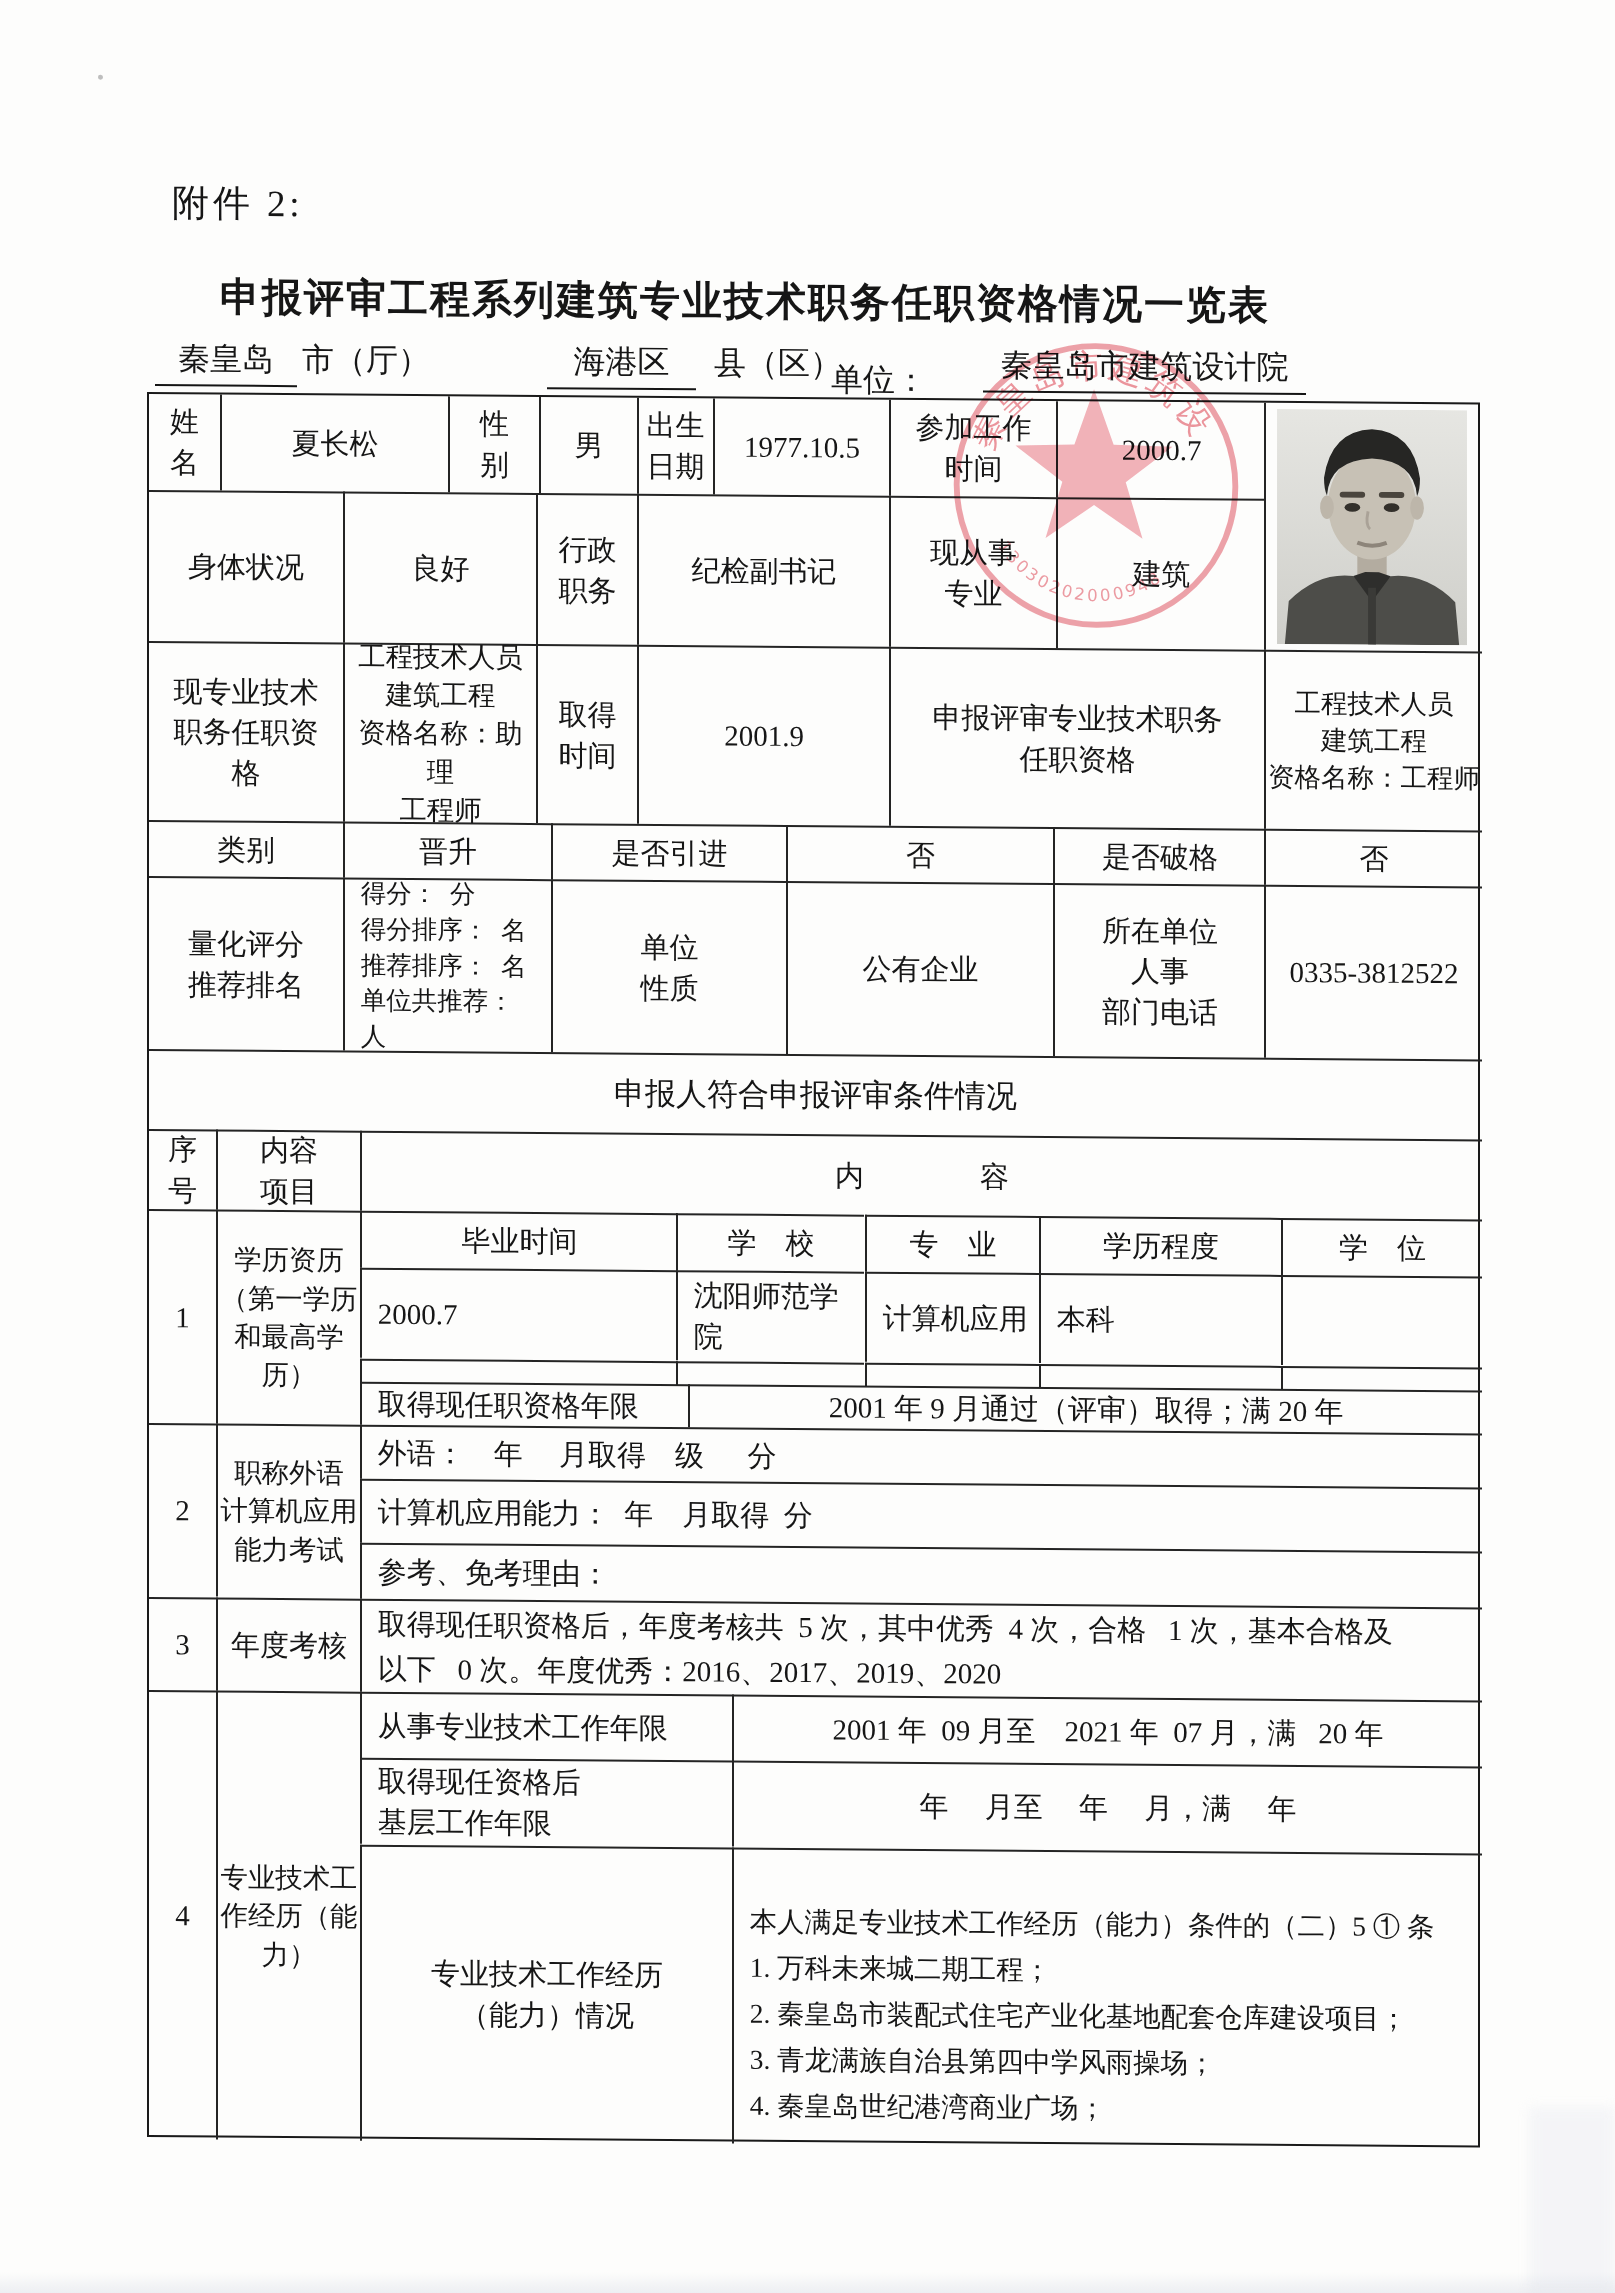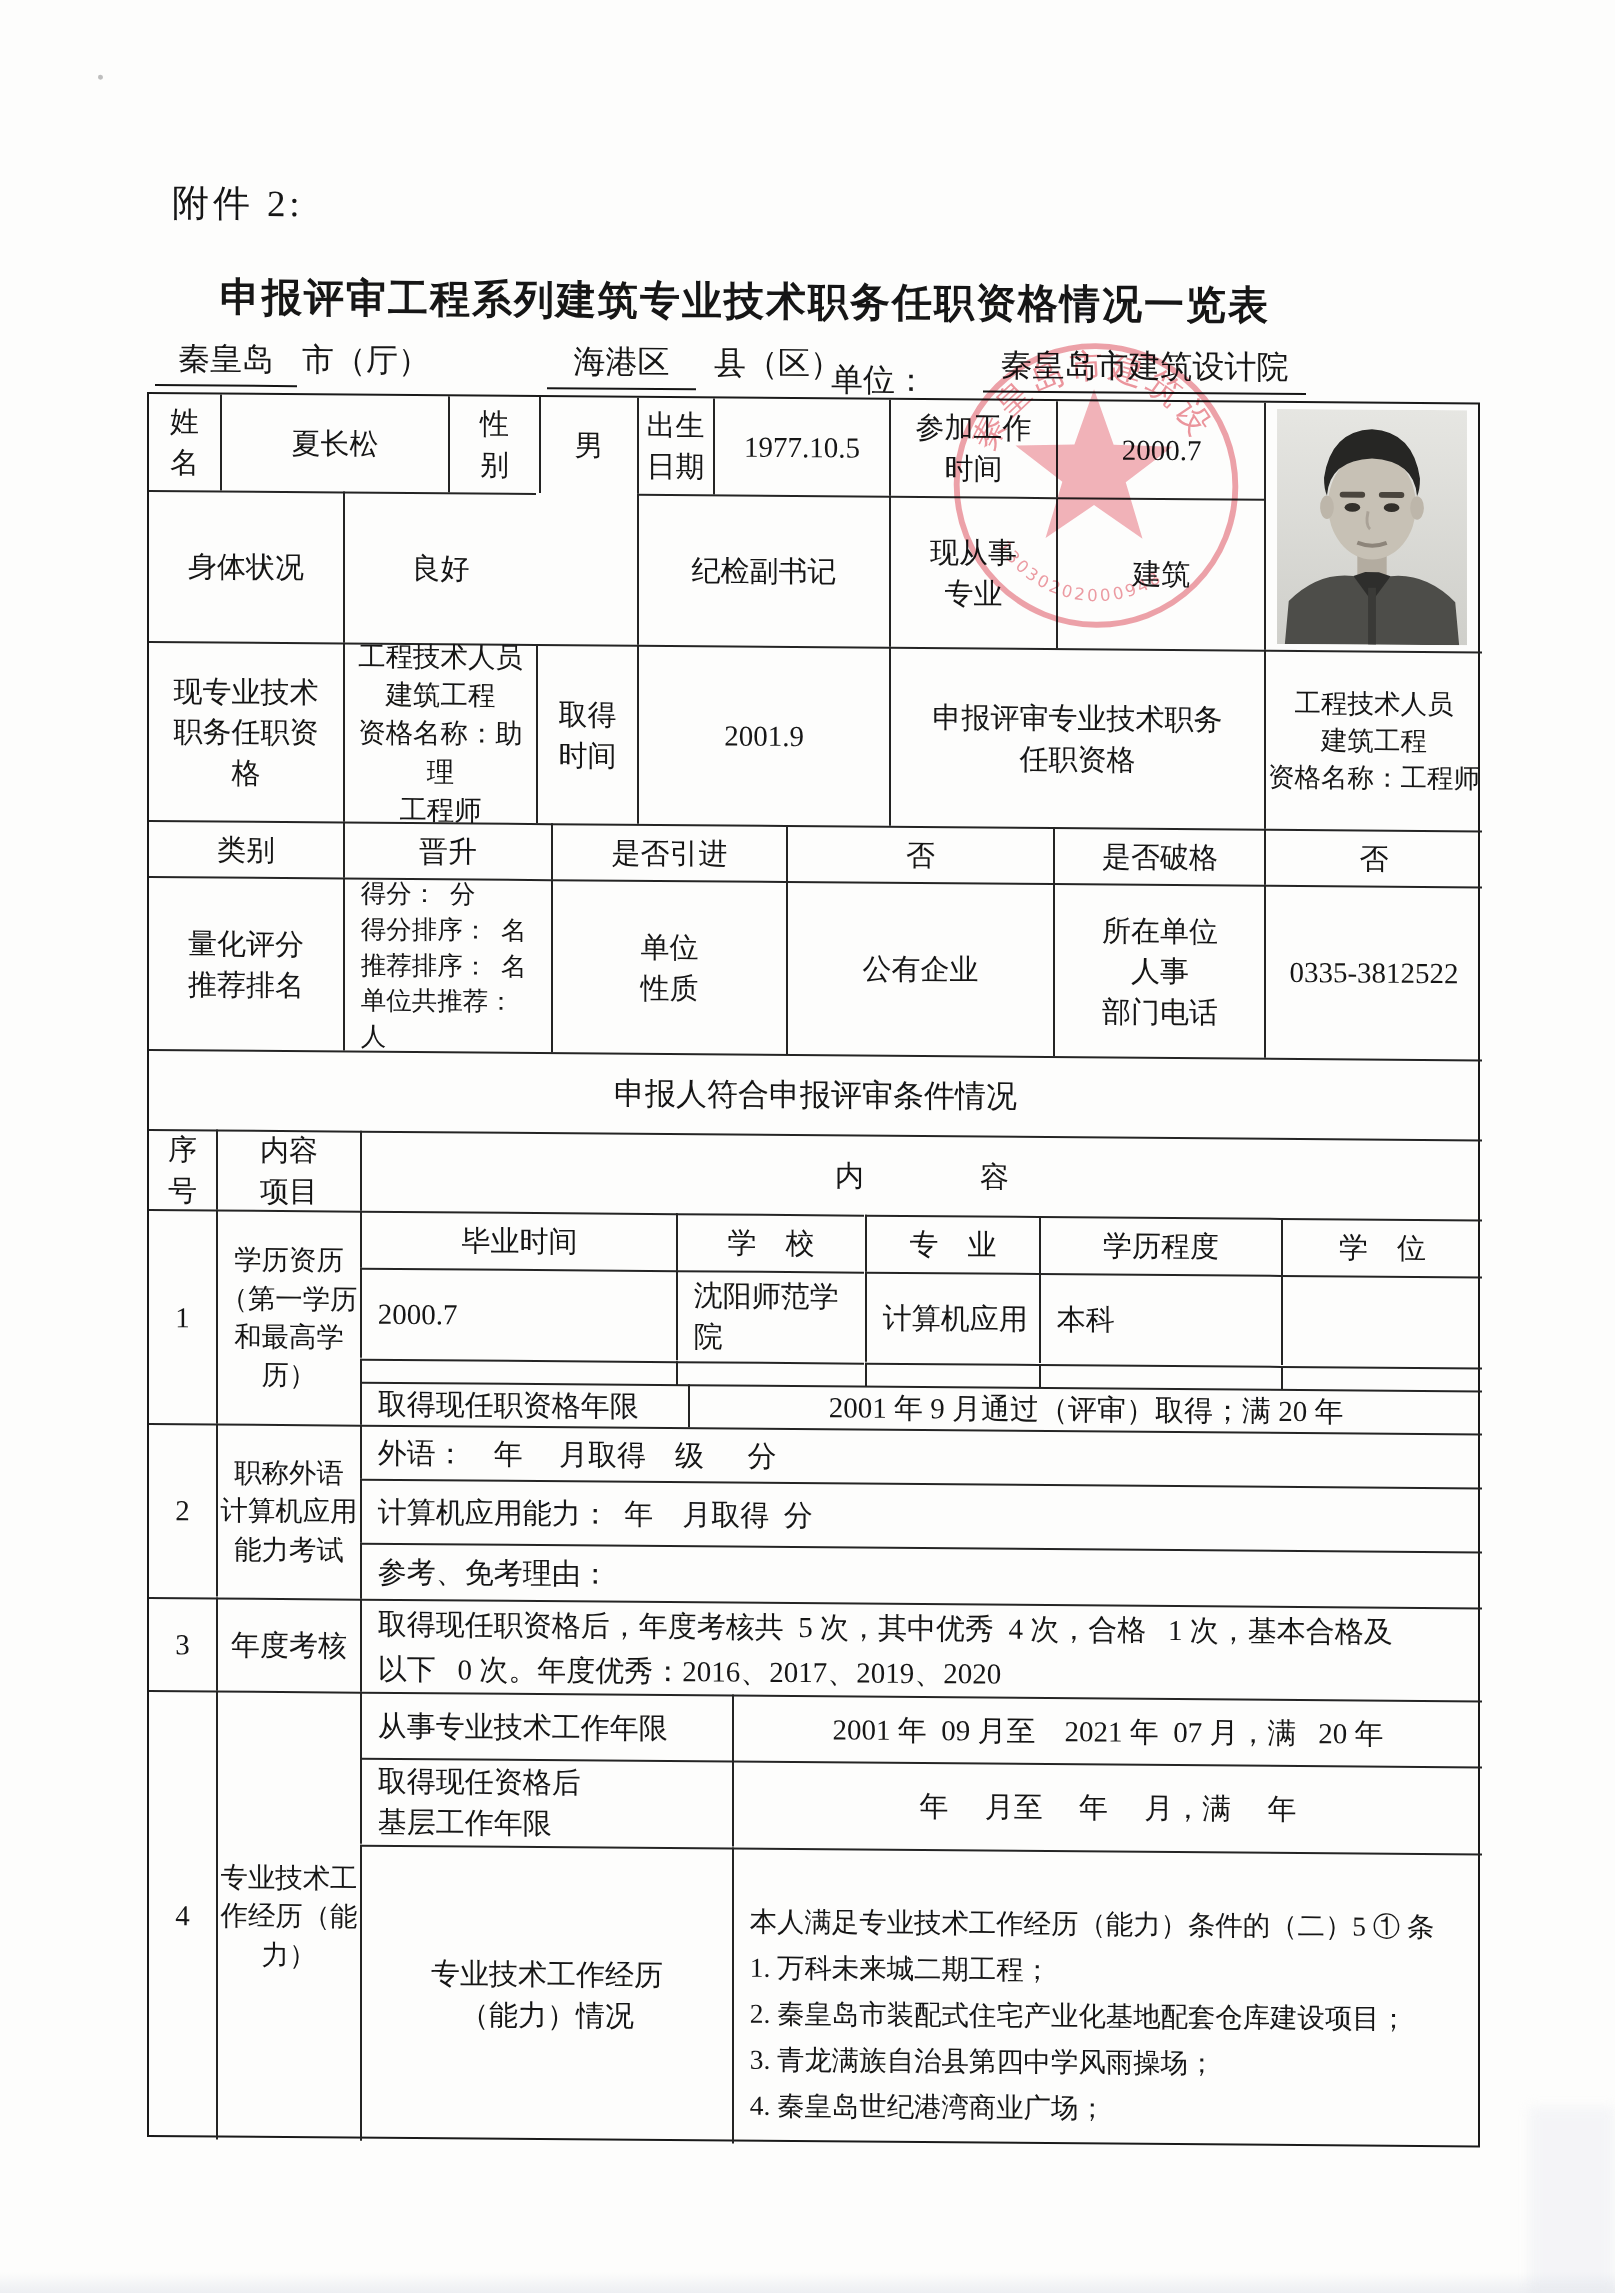--- a/index.html
+++ b/index.html
@@ -60,20 +60,22 @@
     <div class="c nt" style="left:488px;top:0;width:75px;height:96px;">出生
 日期</div>
     <div class="c nt" style="left:564px;top:0;width:176px;height:96px;">1977.10.5</div>
     <div class="c nt" style="left:740px;top:0;width:167px;height:96px;">参加工作
 时间</div>
     <div class="c nt" style="left:907px;top:0;width:209px;height:96px;">2000.7</div>
     <div class="c nt" style="left:1115px;top:0;width:218px;height:247px;"></div>
 
     <div class="c nl" style="left:0;top:96px;width:194px;height:151px;">身体状况</div>
     <div class="c" style="left:194px;top:96px;width:193px;height:151px;">良好</div>
+    <div class="c" style="left:387px;top:96px;width:101px;height:151px;">行政
+职务</div>
     <div class="c" style="left:488px;top:96px;width:252px;height:151px;">纪检副书记</div>
     <div class="c" style="left:740px;top:96px;width:167px;height:151px;">现从事
 专业</div>
     <div class="c" style="left:907px;top:96px;width:209px;height:151px;">建筑</div>
 
     <div class="c nl" style="left:0;top:247px;width:194px;height:179px;">现专业技术
 职务任职资
 格</div>
     <div class="c f28" style="left:194px;top:247px;width:193px;height:179px;">工程技术人员
 建筑工程

